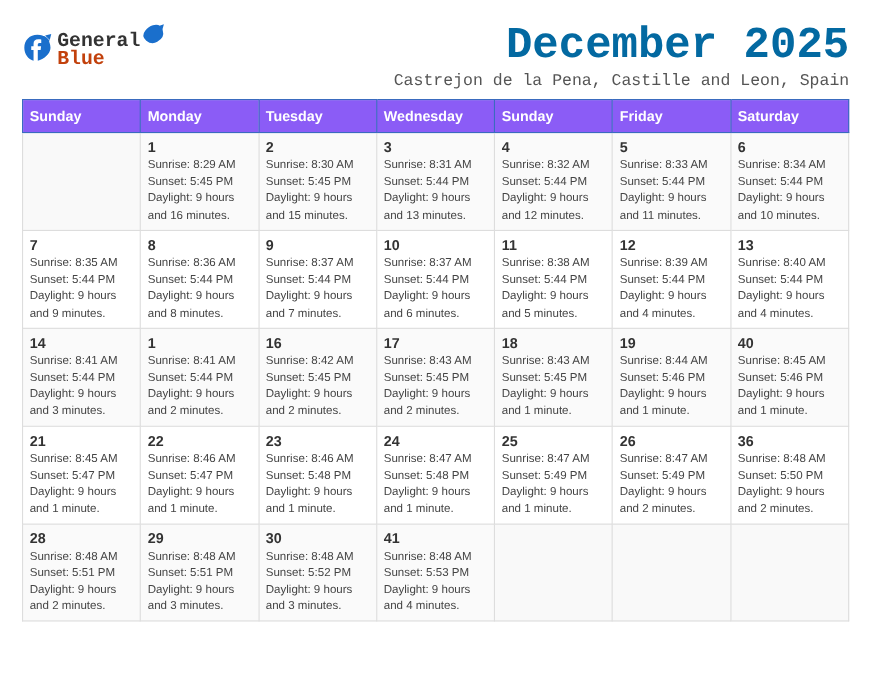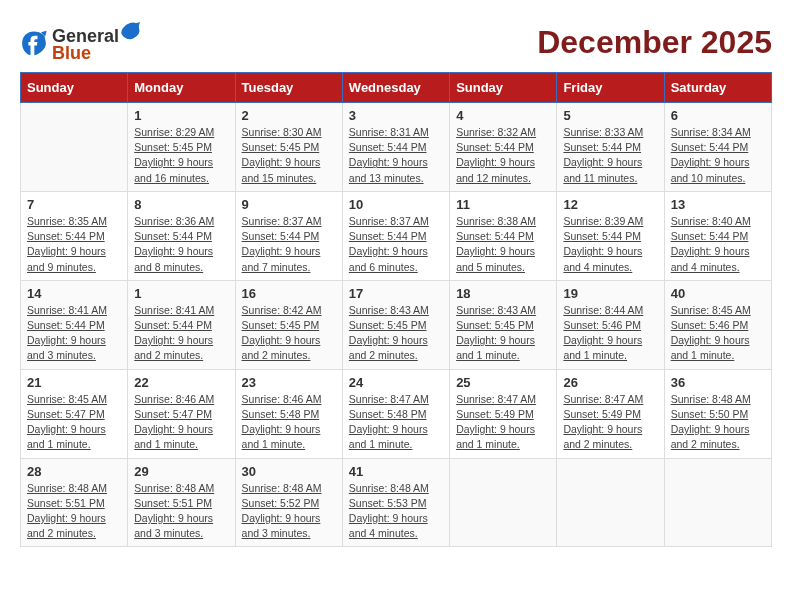--- a/index.html
+++ b/index.html
@@ -6,22 +6,23 @@
     body {
       font-family: Arial, sans-serif;
       background: #fff;
       width: 792px;
       min-height: 612px;
       padding: 20px;
     }
     .header-section {
       display: flex;
       justify-content: space-between;
-      align-items: center;
+      align-items: flex-start;
       margin-bottom: 8px;
+      font-family: Liberation Mono, monospace;
     }
     .logo {
       display: flex;
       align-items: center;
       gap: 4px;
     }
     .logo-text-general {
       font-size: 18px;
       font-weight: bold;
       color: #333;
@@ -32,35 +33,35 @@
       color: #c2410c;
     }
     .logo-icon {
       width: 28px;
       height: 28px;
     }
     .title-section {
       text-align: right;
     }
     .month-title {
-      font-size: 32px;
-      font-weight: bold;
-      color: #7f1d1d;
+      font-size: 40px;
+      font-weight: bold;
+      color: #0369a1;
     }
     .subtitle {
       font-size: 15px;
       color: #555;
     }
     table {
       width: 100%;
       border-collapse: collapse;
       border: 1px solid #ccc;
     }
     thead tr {
-      background-color: #b91c1c;
+      background-color: #8b5cf6;
       color: white;
     }
     thead th {
       padding: 7px 6px;
       font-size: 13px;
       font-weight: bold;
       text-align: left;
       border: 1px solid #3a6bbf;
     }
     tbody tr {
@@ -78,21 +79,20 @@
       font-size: 13px;
       font-weight: bold;
       color: #333;
       display: block;
       margin-bottom: 2px;
     }
     .day-info {
       font-size: 10.5px;
       color: #444;
       line-height: 1.45;
-      text-decoration: underline;
     }
     .empty-cell {
       background: #f9f9f9;
     }
     tbody tr:nth-child(odd) {
       background-color: #fafafa;
     }
     tbody tr:nth-child(even) {
       background-color: #fff;
     }
@@ -115,20 +115,21 @@
           <path d="M15 4 L21 2 L19 9" fill="#1a6fcc"></path>
         </svg>
       </div>
       <div style="margin-top:-4px;">
         <span class="logo-text-blue">Blue</span>
       </div>
     </div>
   </div>
   <div class="title-section">
     <div class="month-title">December 2025</div>
+    <div class="subtitle">Castrejon de la Pena, Castille and Leon, Spain</div>
   </div>
 </div>
 
 <table>
   <thead>
     <tr>
       <th>Sunday</th>
       <th>Monday</th>
       <th>Tuesday</th>
       <th>Wednesday</th>

